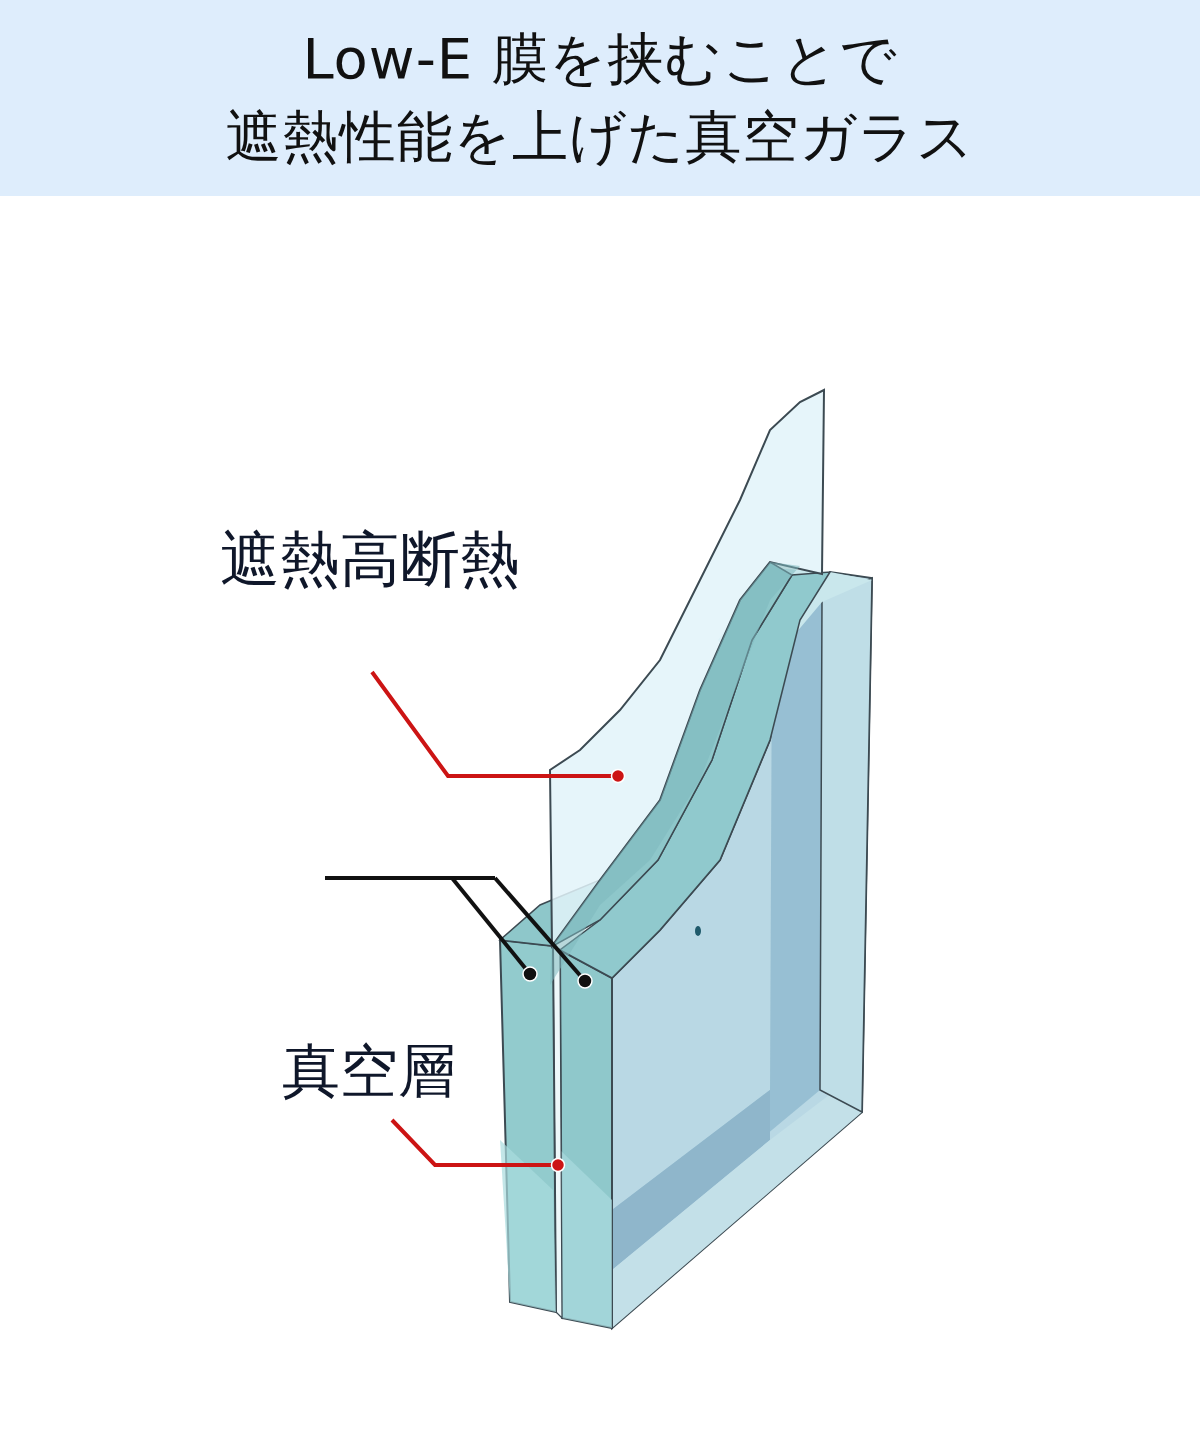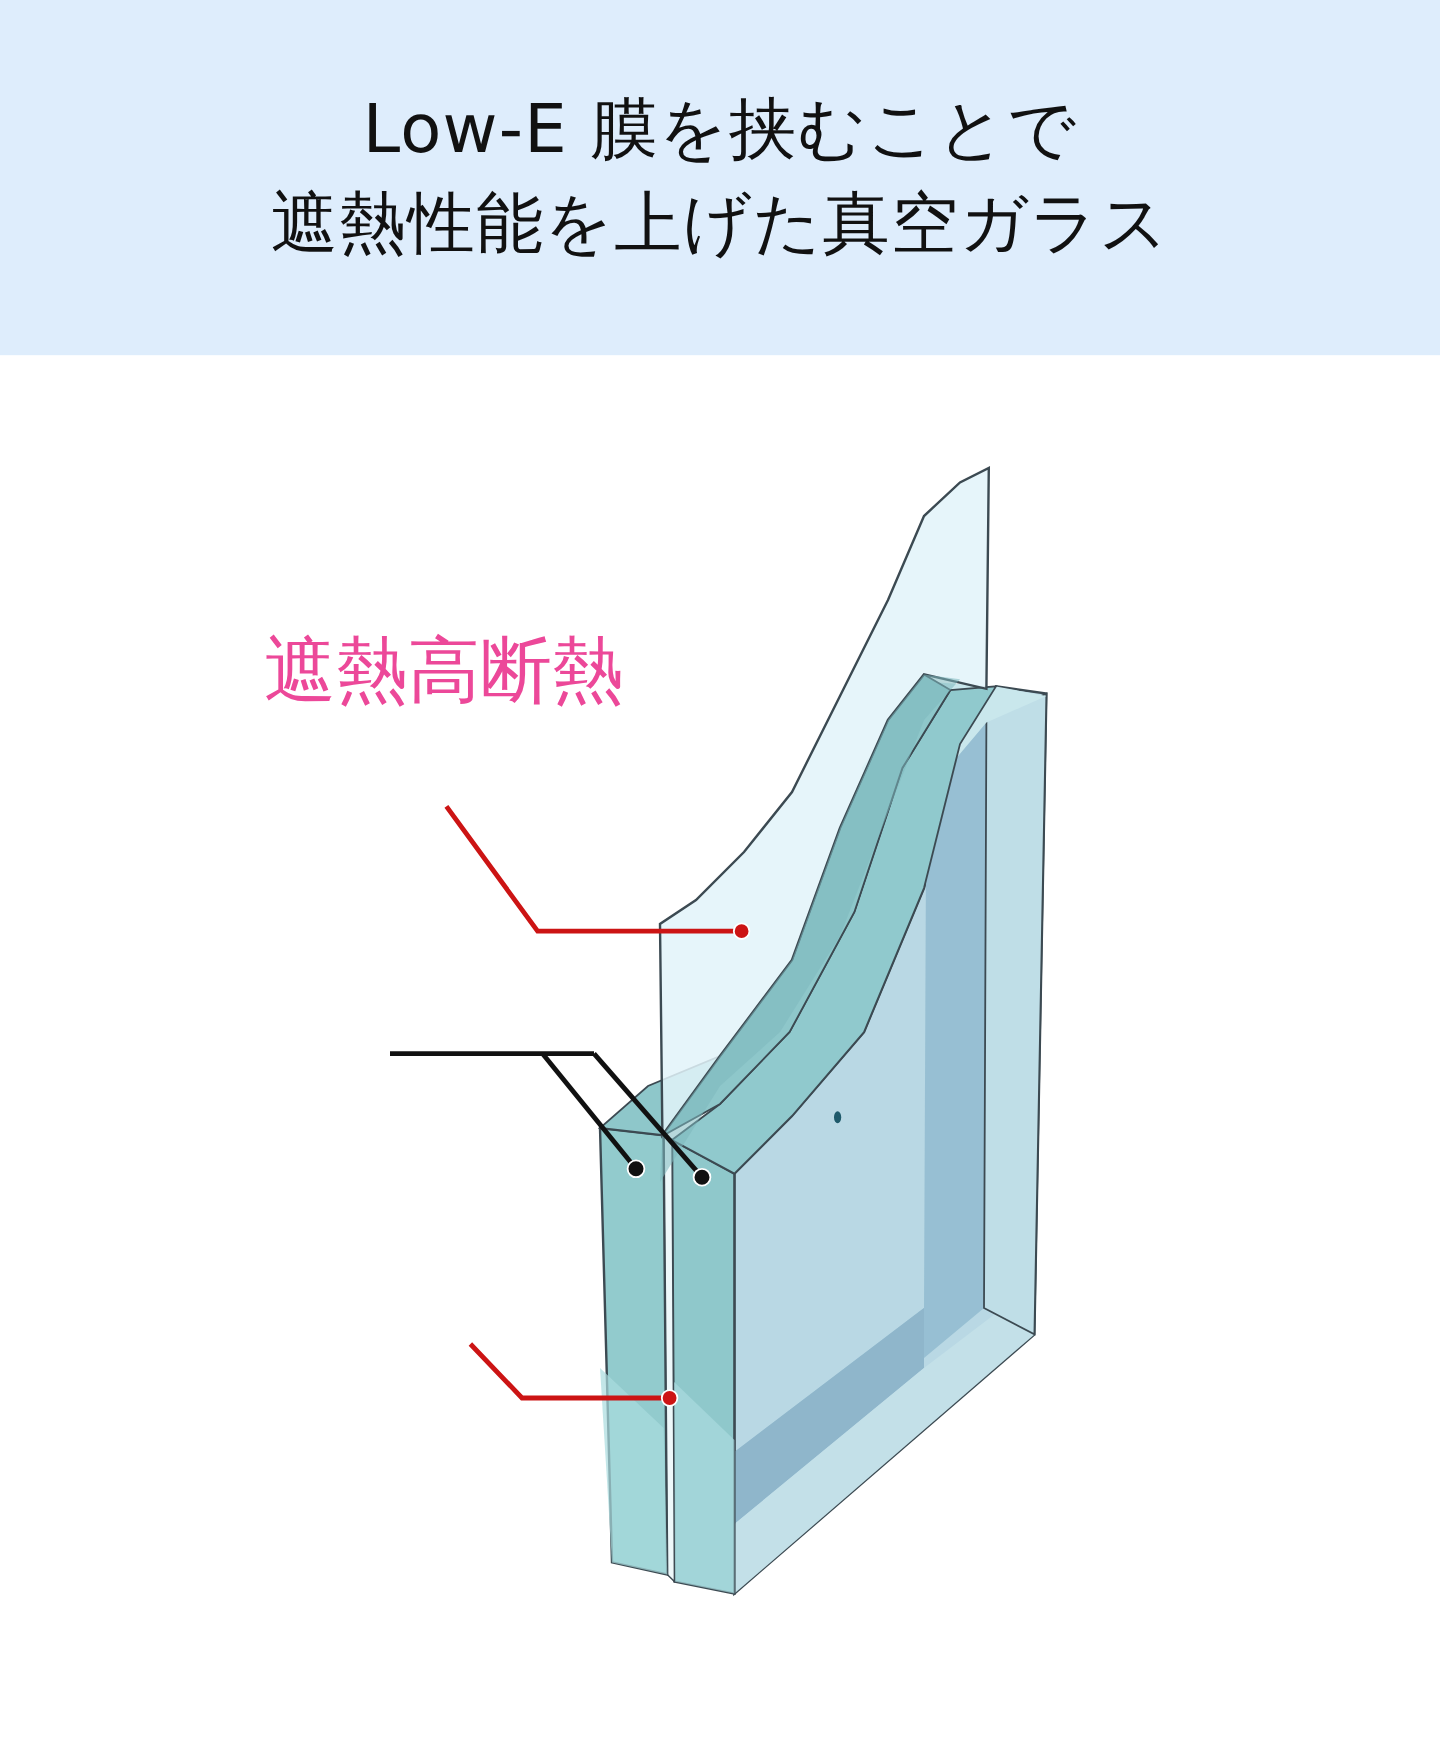--- a/index.html
+++ b/index.html
@@ -11,21 +11,21 @@
       width: 1200px;
       height: 1450px;
       position: relative;
       overflow: hidden;
       font-family: "DejaVu Sans", "Liberation Sans", sans-serif;
     }
     .header {
       position: absolute;
       left: 0; top: 0;
       width: 1200px;
-      height: 296px;
+      height: 196px;
       background: #deedfc;
       display: flex;
       flex-direction: column;
       align-items: center;
       justify-content: center;
     }
     .title-line {
       font-size: 56px;
       line-height: 78px;
       color: #111111;
@@ -42,21 +42,21 @@
     .diagram svg {
       position: absolute;
       left: 0; top: 0;
     }
     .label {
       position: absolute;
       white-space: nowrap;
       font-weight: 500;
     }
     .label-red {
-      color: #ec4899;
+      color: #0f172a;
     }
     .label-black {
       color: #111111;
     }
     .label-lowe {
       left: 200px;
       top: 276px;
       font-size: 60px;
       line-height: 66px;
       text-align: center;
@@ -140,13 +140,14 @@
       <polyline points="392,1120 435,1165 558,1165" fill="none" stroke="#cc1414" stroke-width="4"></polyline>
       <circle cx="558" cy="1165" r="6.5" fill="#cc1414" stroke="#ffffff" stroke-width="1.5"></circle>
     </g>
   </svg>
 
   <div class="label label-red label-lowe">
     <div>遮熱高断熱</div>
   </div>
 
 
+  <div class="label label-red label-vacuum">真空層</div>
 </div>
 
 </body></html>

